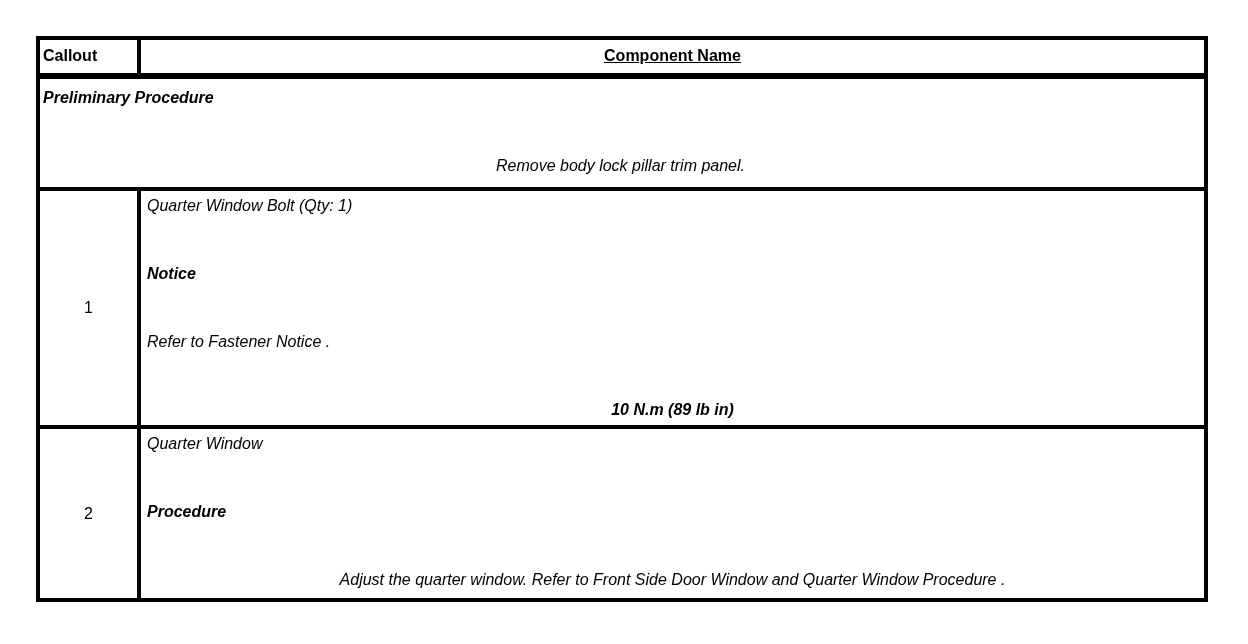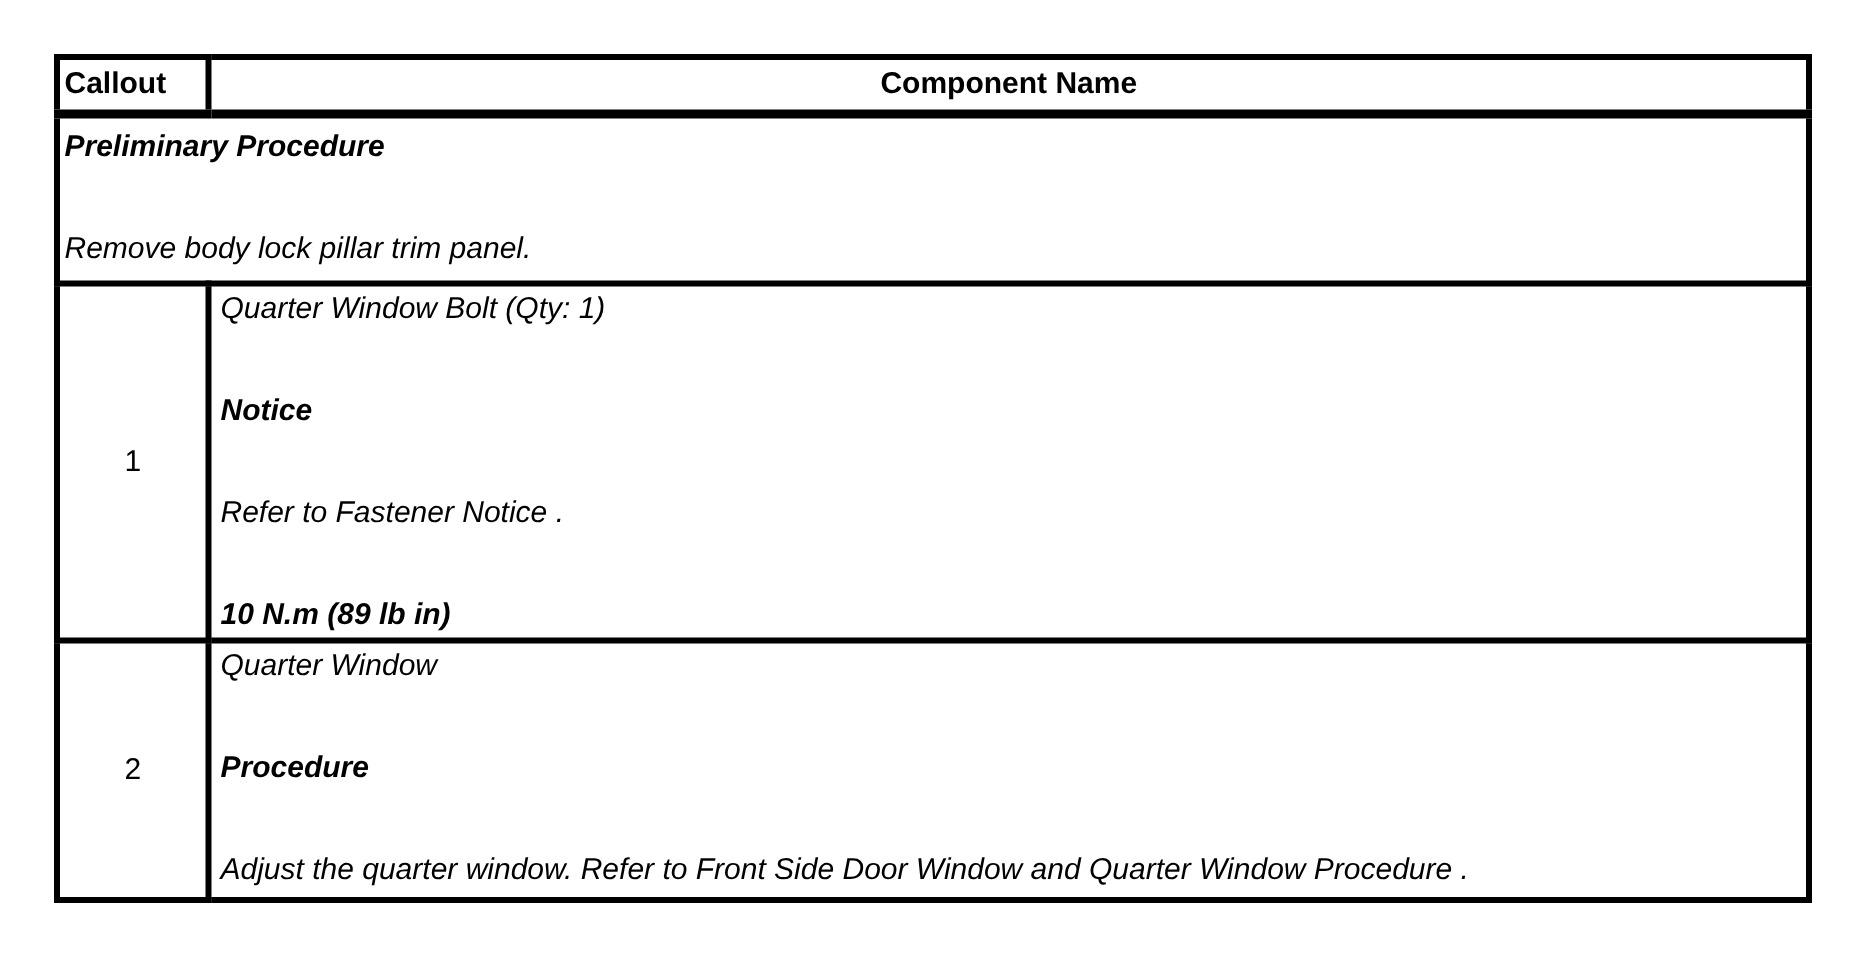--- a/index.html
+++ b/index.html
@@ -19,48 +19,48 @@
     top: 36px;
     width: 1168px;
     border-collapse: collapse;
     table-layout: fixed;
   }
   col.callout-col { width: 101px; }
   th, td {
     border: 4px solid #000000;
     vertical-align: top;
     text-align: left;
-    font-size: 20px;
+    font-size: 16px;
     color: #000000;
     background: #ffffff;
   }
   th {
     border-bottom-width: 6px;
     padding: 3px 3px 4px 3px;
     height: 26px;
     line-height: 26px;
     font-weight: bold;
     white-space: nowrap;
     overflow: hidden;
   }
-  th.comp-header { text-align: center; }
+  th.comp-header { text-align: center; text-decoration: underline; }
   td.callout-num {
     text-align: center;
     vertical-align: middle;
     font-weight: normal;
   }
   td.content-cell { padding: 2px 6px 2px 6px; }
   td.prelim-cell { padding: 6px 6px 8px 3px; }
   .para {
     line-height: 26px;
     margin: 0 0 42px 0;
     white-space: nowrap;
     font-style: italic;
   }
-  .para:last-child { margin-bottom: 0; }
+  .para:last-child { margin-bottom: 0; text-align: center; }
   .bold { font-weight: bold; }
   td.r1 { height: 230px; }
   td.r2 { height: 165px; }
 </style>
 </head>
 <body>
 
 <div class="doc">
   <table class="callout-table">
     <colgroup>

